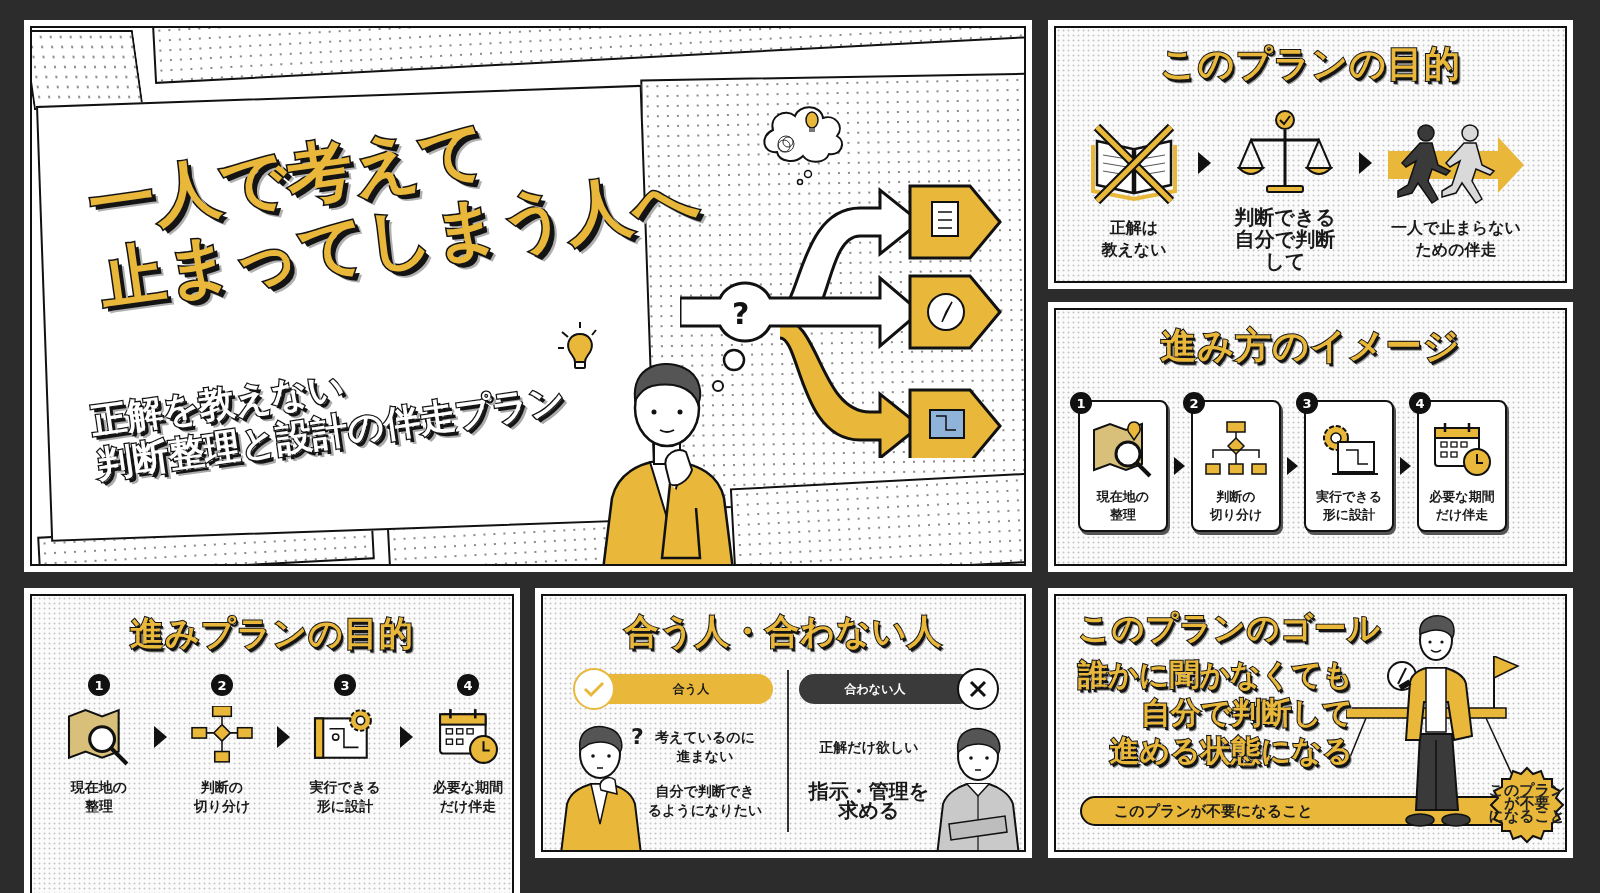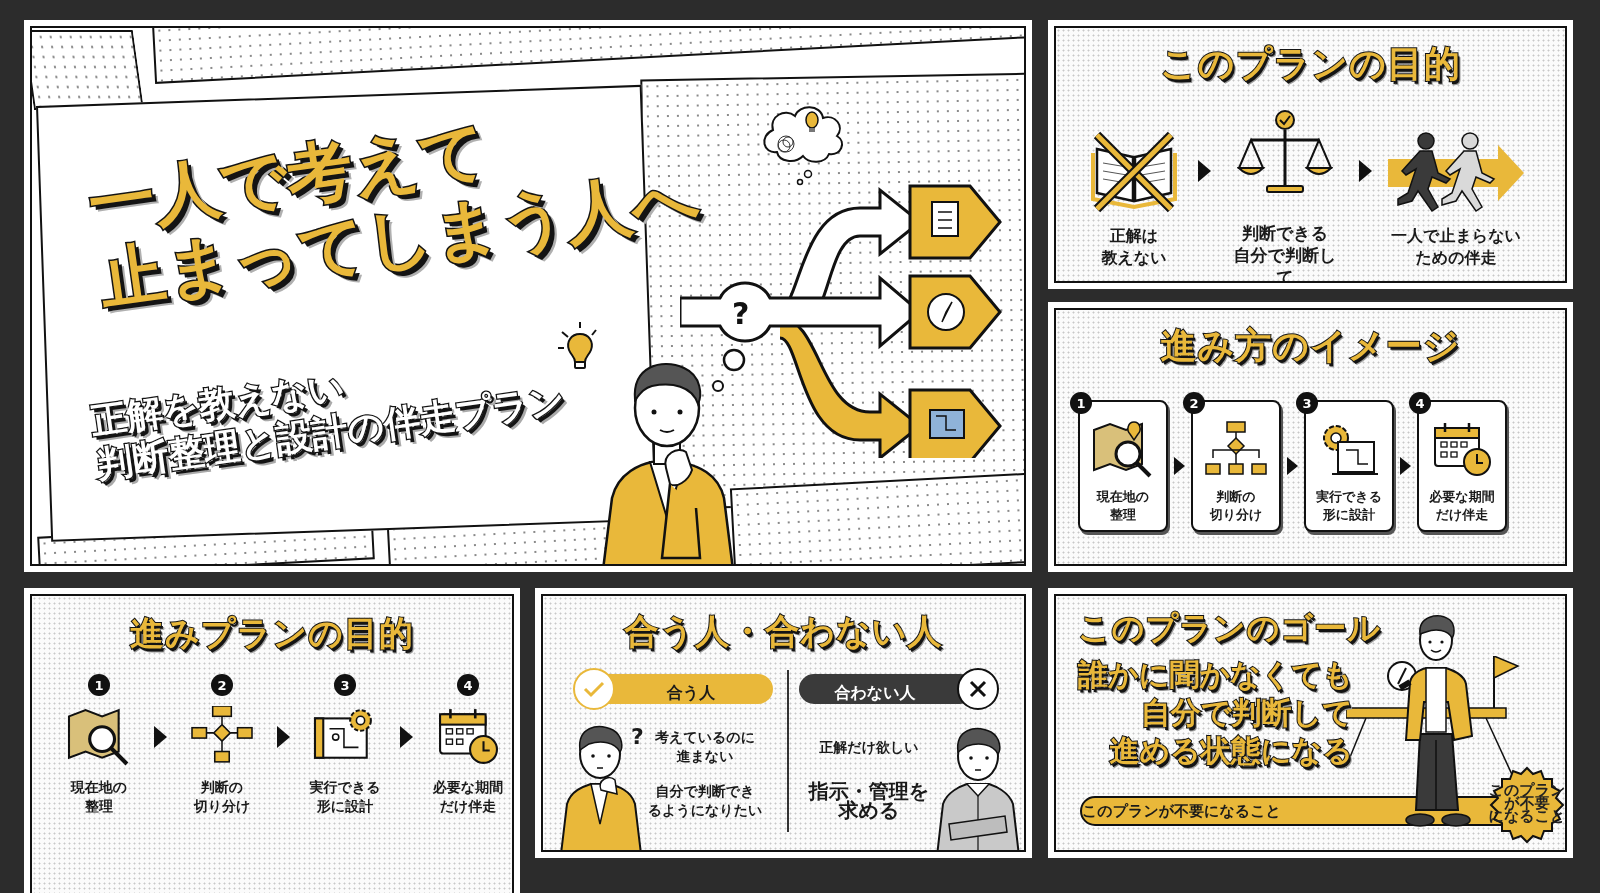--- a/index.html
+++ b/index.html
@@ -31,21 +31,21 @@
   
   #purpose{left:1048px;top:20px;width:525px;height:269px}
   #flow{left:1048px;top:302px;width:525px;height:270px}
   #steps2{left:24px;top:588px;width:496px;height:326px}
   #fit{left:535px;top:588px;width:497px;height:270px}
   #goal{left:1048px;top:588px;width:525px;height:270px}
 
   .row{position:absolute;display:flex;align-items:center}
   .card{width:90px;height:132px;border:2.5px solid #111;border-radius:8px;background:#fff;position:relative;box-shadow:2px 3px 0 #555;display:flex;flex-direction:column;align-items:center;justify-content:flex-start;padding-top:18px}
   .card .num{position:absolute;left:-10px;top:-10px}
-  .pill{height:30px;border-radius:15px;display:flex;align-items:flex-end;justify-content:center;font-weight:800;font-size:16px}
+  .pill{height:30px;border-radius:15px;display:flex;align-items:center;justify-content:center;font-weight:800;font-size:12px}
 </style>
 </head>
 <body>
 
 <div class="panel" id="hero">
   <div class="frame">
 
     <div class="comic-slice" style="left:2px;top:2px;width:110px;height:80px;clip-path:polygon(0 0,100% 0,100% 100%,0 100%);transform:skewX(8deg);transform-origin:bottom left"></div>
     <div class="comic-slice" style="left:120px;top:-4px;width:880px;height:60px;transform:rotate(-3deg);transform-origin:left top"></div>
     <div class="comic-slice" style="left:612px;top:48px;width:400px;height:430px;transform:rotate(-1deg)"></div>
@@ -186,21 +186,21 @@
           <svg width="96" height="86" viewBox="0 0 96 86">
             <circle cx="48" cy="10" r="9" fill="#e9b83a" stroke="#111" stroke-width="2"></circle>
             <path d="M43 10 L47 14 L53 6" fill="none" stroke="#111" stroke-width="2"></path>
             <line x1="48" y1="20" x2="48" y2="76" stroke="#111" stroke-width="3"></line>
             <line x1="14" y1="30" x2="82" y2="30" stroke="#111" stroke-width="3"></line>
             <path d="M14 30 L2 58 L26 58Z M82 30 L70 58 L94 58Z" fill="none" stroke="#111" stroke-width="2"></path>
             <path d="M2 58 Q14 70 26 58Z M70 58 Q82 70 94 58Z" fill="#e9b83a" stroke="#111" stroke-width="2"></path>
             <rect x="30" y="76" width="36" height="6" rx="2" fill="#e9b83a" stroke="#111" stroke-width="2"></rect>
           </svg>
         </div>
-        <div class="label" style="margin-top:26px;font-size:17px;line-height:22px">
+        <div class="label" style="margin-top:10px;font-size:20px;line-height:22px">
           <div>判断できる</div>
           <div>自分で判断して</div>
         </div>
       </div>
 
       <div class="tri" style="margin-top:-56px"></div>
 
       <div style="width:140px;display:flex;flex-direction:column;align-items:center">
         <div>
           <svg width="136" height="86" viewBox="0 0 136 86">
@@ -480,21 +480,21 @@
         <path d="M148 0 L172 10 L148 22Z" fill="#e9b83a" stroke="#111" stroke-width="1.5"></path>
       </svg>
     </div>
 
     <div class="title" style="position:absolute;left:22px;top:60px;font-size:30px;line-height:38px;text-align:right;letter-spacing:0">
       <div>誰かに聞かなくても</div>
       <div>自分で判断して</div>
       <div>進める状態になる</div>
     </div>
 
-    <div style="position:absolute;left:24px;top:200px;width:470px;height:30px;border-radius:15px;background:#e9b83a;border:2.5px solid #111;display:flex;align-items:center;padding-left:0">
+    <div style="position:absolute;left:24px;top:200px;width:470px;height:30px;border-radius:15px;background:#e9b83a;border:2.5px solid #111;display:flex;align-items:center;padding-left:32px">
       <span style="font-weight:800;font-size:15px">このプランが不要になること</span>
     </div>
 
     <div style="position:absolute;left:320px;top:14px">
       <svg width="120" height="226" viewBox="0 0 120 226">
         <circle cx="26" cy="66" r="14" fill="#fff" stroke="#111" stroke-width="2"></circle>
         <path d="M30 58 L22 74" stroke="#111" stroke-width="2"></path>
         <path d="M40 200 L44 124 L76 124 L82 200Z" fill="#3a3a3a" stroke="#111" stroke-width="2"></path>
         <line x1="60" y1="130" x2="60" y2="200" stroke="#111" stroke-width="1.5"></line>
         <ellipse cx="44" cy="210" rx="14" ry="6" fill="#3a3a3a" stroke="#111" stroke-width="1.5"></ellipse>

